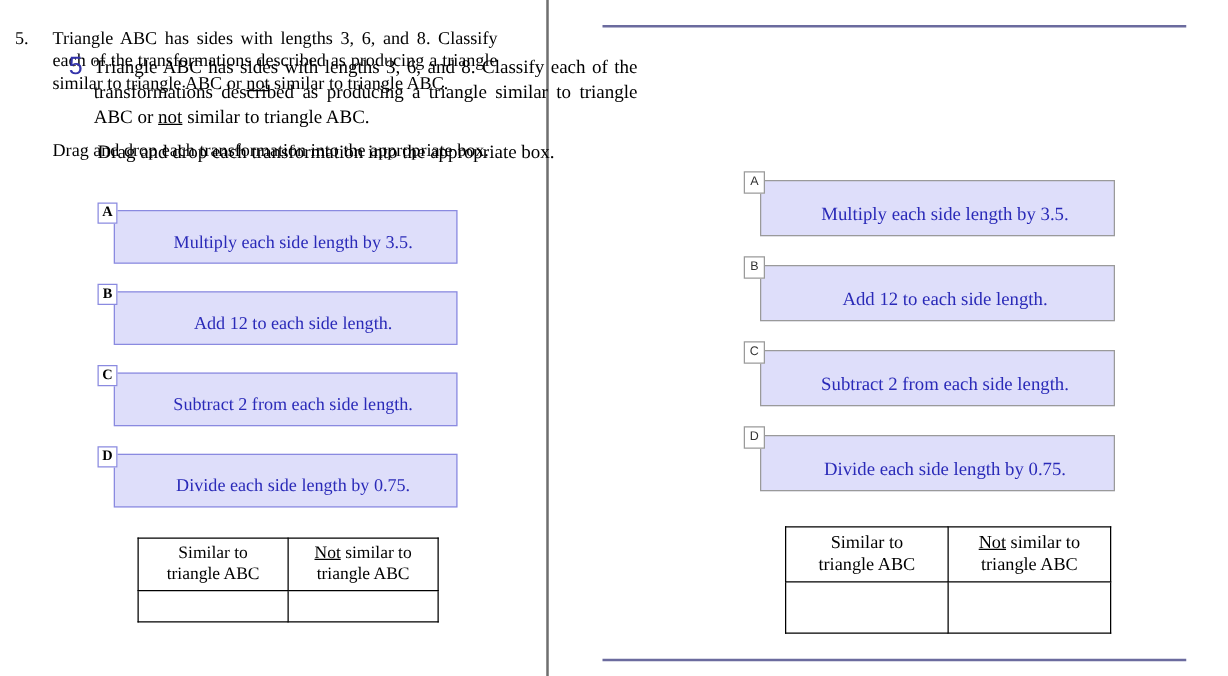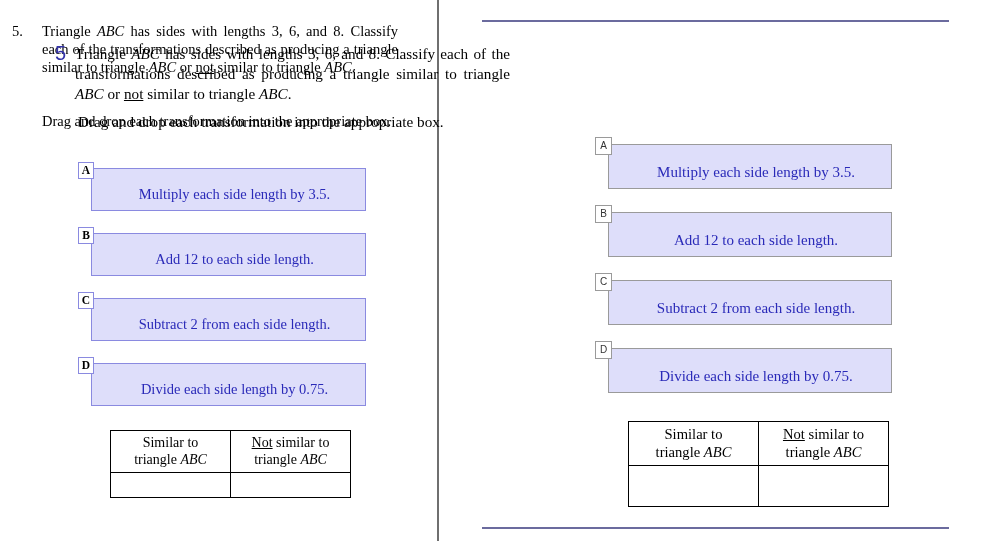--- a/index.html
+++ b/index.html
@@ -251,21 +251,21 @@
     vertical-align: top;
   }
   .rp-table td.empty {
     height: 40px;
     padding: 0;
   }
   .rp-table .col-a { width: 113px; }
   .rp-table .col-b { width: 113px; }
 
   
-  .it { font-style: italic; }
+  .it { }
   .ul { text-decoration: underline; margin-top: 28px; }
 </style>
 </head>
 <body>
 
 <div class="left-panel">
 
   <div class="lp-qnum">5.</div>
 
   <div class="lp-stem"><span>Triangle </span><span class="it">ABC</span><span> has sides with lengths 3, 6, and 8. Classify each of the transformations described as producing a triangle similar to triangle </span><span class="it">ABC</span><span> or </span><span class="ul">not</span><span> similar to triangle </span><span class="it">ABC</span><span>.</span></div>

